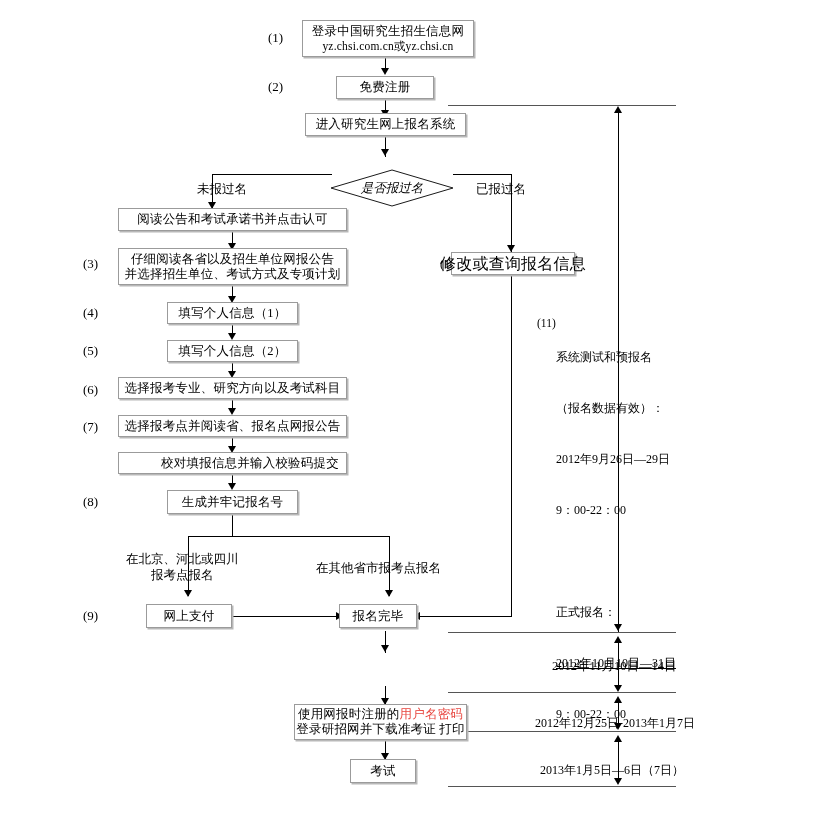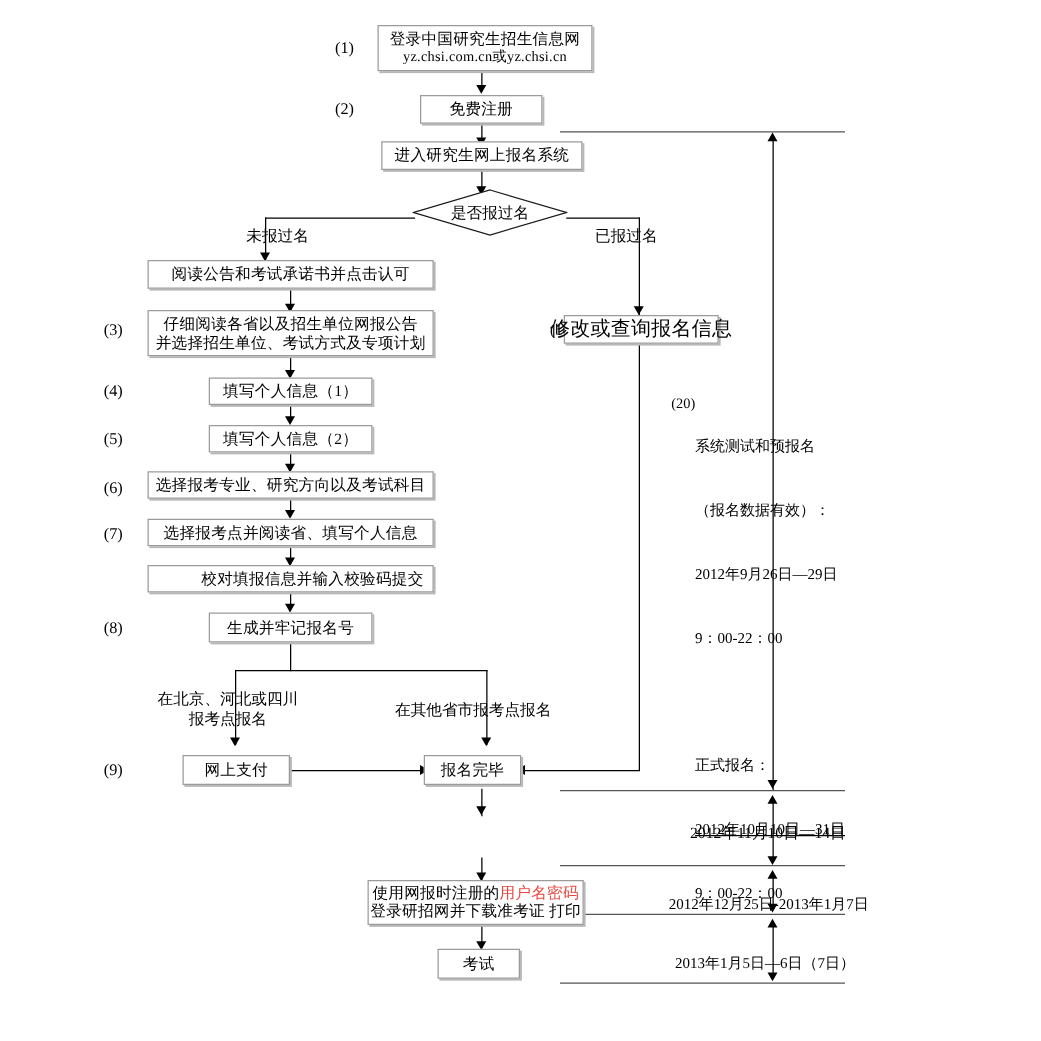--- a/index.html
+++ b/index.html
@@ -48,21 +48,21 @@
   <div class="steplabel" style="left:268px;top:30px;">(1)</div>
   <div class="steplabel" style="left:268px;top:79px;">(2)</div>
   <div class="steplabel" style="left:83px;top:256px;">(3)</div>
   <div class="steplabel" style="left:83px;top:305px;">(4)</div>
   <div class="steplabel" style="left:83px;top:343px;">(5)</div>
   <div class="steplabel" style="left:83px;top:382px;">(6)</div>
   <div class="steplabel" style="left:83px;top:419px;">(7)</div>
   <div class="steplabel" style="left:83px;top:494px;">(8)</div>
   <div class="steplabel" style="left:83px;top:608px;">(9)</div>
   <div class="steplabel" style="left:440px;top:257px;font-size:12px;text-align:right;">(10)</div>
-  <div class="steplabel" style="left:537px;top:316px;font-size:11.5px;">(20)</div>
+  <div class="steplabel" style="left:537px;top:316px;font-size:11.5px;">(11)</div>
 
   <div class="vline" style="left:385px;top:56px;height:17px;"></div>
   <div class="arrow-down" style="left:380.5px;top:68px;"></div>
 
   <div class="vline" style="left:385px;top:98px;height:17px;"></div>
   <div class="arrow-down" style="left:380.5px;top:110px;"></div>
 
   <div class="vline" style="left:385px;top:135px;height:22px;"></div>
   <div class="arrow-down" style="left:380.5px;top:149px;"></div>
 
@@ -146,21 +146,21 @@
   </div>
 
   <div class="box" style="left:336px;top:76px;width:98px;height:23px;">
     <span class="ln">免费注册</span>
   </div>
 
   <div class="box" style="left:305px;top:113px;width:161px;height:23px;">
     <span class="ln">进入研究生网上报名系统</span>
   </div>
 
-  <div class="diamond" style="left:330px;top:151px;width:124px;height:38px;">
+  <div class="diamond" style="left:330px;top:169px;width:124px;height:38px;font-style:italic;">
     <svg width="124" height="38" viewBox="0 0 124 38">
       <polygon points="62,1 123,19 62,37 1,19" fill="#ffffff" stroke="#1a1a1a" stroke-width="1"></polygon>
     </svg>
     <div class="dtext">是否报过名</div>
   </div>
 
   <div class="edgelabel" style="left:197px;top:181px;">未报过名</div>
   <div class="edgelabel" style="left:476px;top:181px;">已报过名</div>
 
   <div class="box" style="left:118px;top:208px;width:229px;height:23px;">
@@ -178,21 +178,21 @@
 
   <div class="box" style="left:167px;top:340px;width:131px;height:22px;">
     <span class="ln">填写个人信息（2）</span>
   </div>
 
   <div class="box" style="left:118px;top:377px;width:229px;height:22px;">
     <span class="ln">选择报考专业、研究方向以及考试科目</span>
   </div>
 
   <div class="box" style="left:118px;top:415px;width:229px;height:22px;">
-    <span class="ln">选择报考点并阅读省、填写个人信息</span>
+    <span class="ln">选择报考点并阅读省、报名点网报公告</span>
   </div>
 
   <div class="box" style="left:118px;top:452px;width:229px;height:22px;padding-left:35px;">
     <span class="ln">校对填报信息并输入校验码提交</span>
   </div>
 
   <div class="box redtext" style="left:167px;top:490px;width:131px;height:24px;">
     <span class="ln">生成并牢记报名号</span>
   </div>
 

